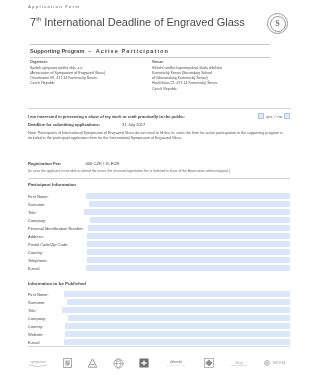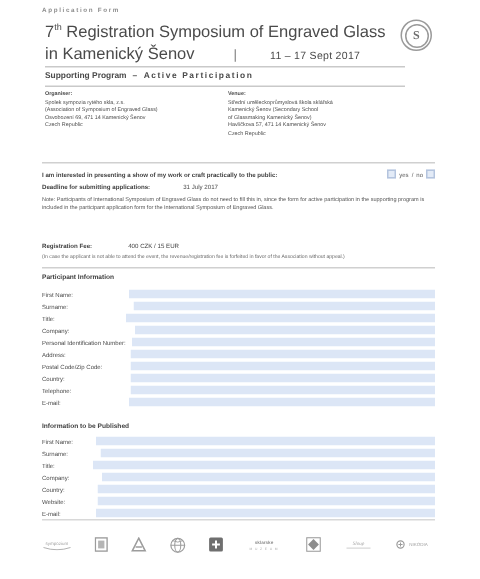--- a/index.html
+++ b/index.html
@@ -159,26 +159,21 @@
   .logo svg{display:block;}
 </style>
 </head>
 <body>
 
 <div class="page">
 
   <div class="apptag">Application Form</div>
 
   <div class="header">
-    <div class="title-line"><span>7</span><sup>th</sup><span> Registration Symposium of Engraved Glass</span></div>
-    <div class="title-line2">
-      <span class="tl-city">in Kamenický Šenov</span>
-      <span class="tl-pipe">|</span>
-      <span class="tl-date">11 – 17 Sept 2017</span>
-    </div>
+    <div class="title-line"><span>7</span><sup>th</sup><span> International Deadline of Engraved Glass</span></div>
   </div>
 
   <div class="logo-s">
     <div class="inner">S</div>
   </div>
 
   <div class="subbar">
     <div class="rule"></div>
     <div class="txt"><span>Supporting Program</span><span class="dash">&nbsp; <span>–</span> &nbsp;</span><span class="sp">Active Participation</span></div>
     <div class="rule"></div>

